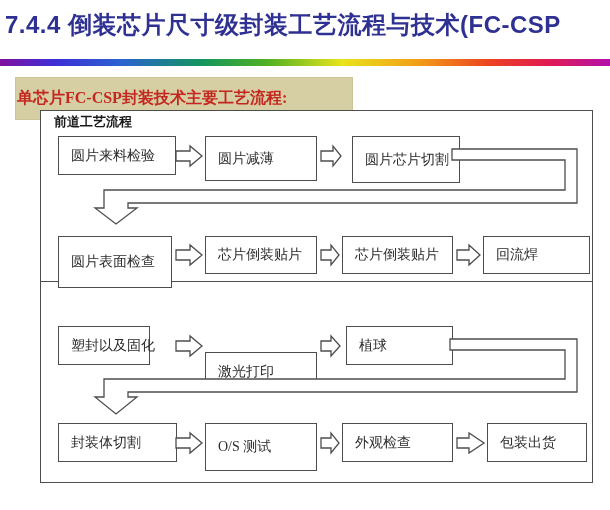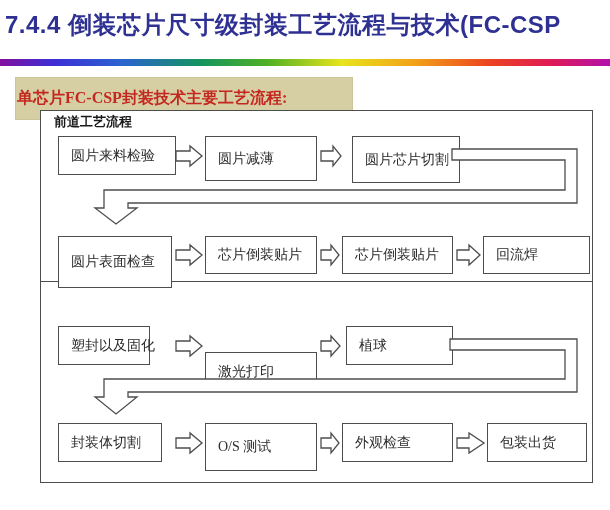--- a/index.html
+++ b/index.html
@@ -98,21 +98,21 @@
   <div class="pbox" style="left:58px;top:326px;width:92px;height:39px;">
     <span>塑封以及固化</span>
   </div>
   <div class="pbox" style="left:205px;top:326px;width:112px;height:39px;margin-top:26px;">
     <span>激光打印</span>
   </div>
   <div class="pbox" style="left:346px;top:326px;width:107px;height:39px;">
     <span>植球</span>
   </div>
 
-  <div class="pbox" style="left:58px;top:423px;width:104px;height:39px;">
+  <div class="pbox" style="left:58px;top:423px;width:119px;height:39px;">
     <span>封装体切割</span>
   </div>
   <div class="pbox" style="left:205px;top:423px;width:112px;height:48px;">
     <span>O/S 测试</span>
   </div>
   <div class="pbox" style="left:342px;top:423px;width:111px;height:39px;text-align:right;">
     <span>外观检查</span>
   </div>
   <div class="pbox" style="left:487px;top:423px;width:100px;height:39px;">
     <span>包装出货</span>

